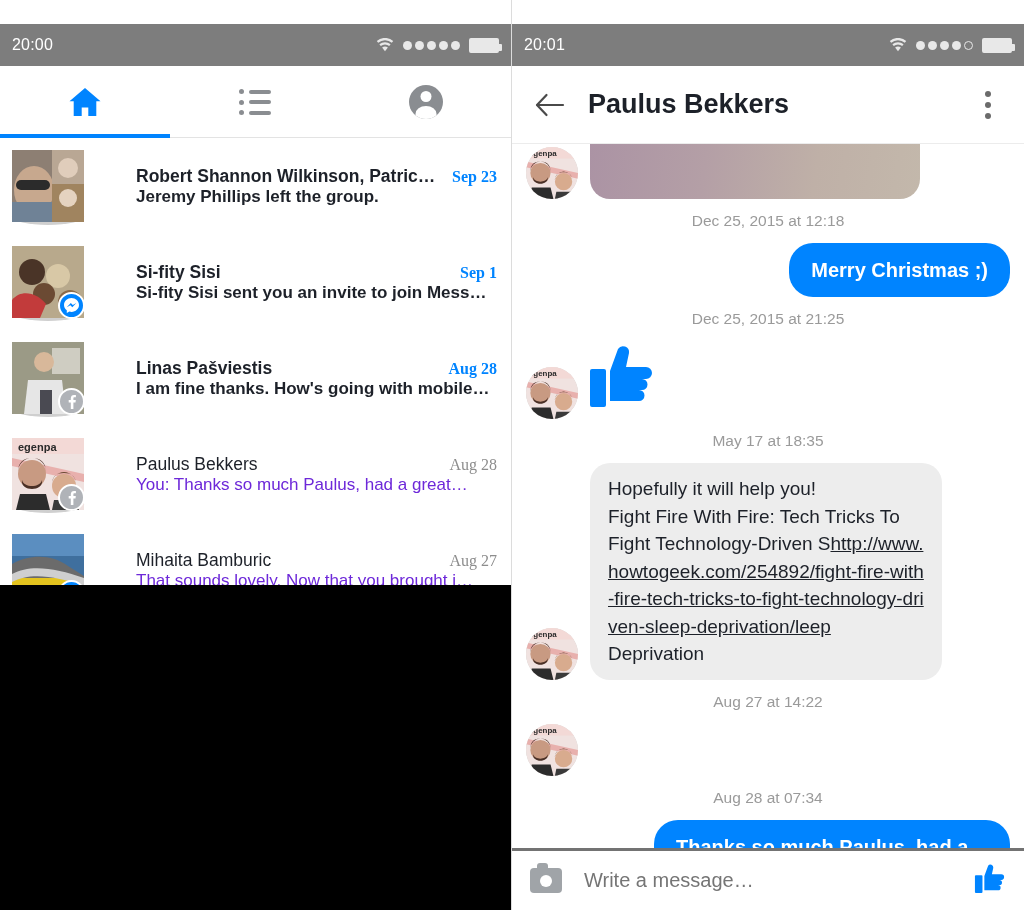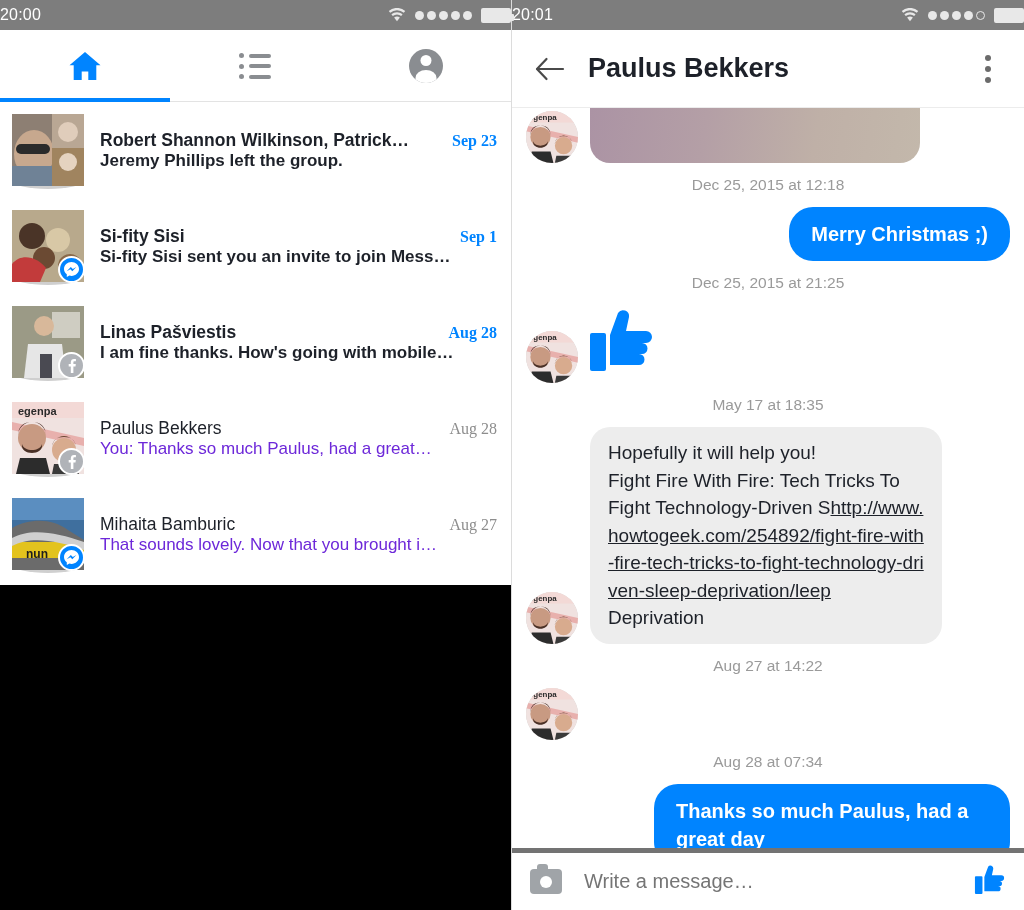--- a/index.html
+++ b/index.html
@@ -6,23 +6,23 @@
   html, body {
     width: 1024px; height: 910px;
     font-family: "Liberation Sans", sans-serif;
     background: #ffffff;
     overflow: hidden;
   }
   .screen { position: relative; width: 1024px; height: 910px; display: flex; }
 
   
   .statusbar {
-    height: 30px; background: #7d7d7d; color: #ffffff;
-    display: flex; align-items: center; padding: 0 0;
-    font-size: 16px; letter-spacing: .2px;
+    height: 42px; background: #7d7d7d; color: #ffffff;
+    display: flex; align-items: center; padding: 0 12px;
+    font-size: 16px; letter-spacing: .2px; margin-top: 24px;
   }
   .statusbar .clock { flex: 0 0 auto; }
   .statusbar .sb-right { margin-left: auto; display: flex; align-items: center; gap: 9px; }
   .wifi { width: 18px; height: 14px; position: relative; }
   .sig { display: flex; gap: 3px; align-items: center; }
   .sig i { width: 9px; height: 9px; border-radius: 50%; background: #e8e8e8; display: block; }
   .sig i.off { background: transparent; border: 1.6px solid #e8e8e8; width: 9px; height: 9px; }
   .batt { width: 30px; height: 15px; border: 2px solid #e8e8e8; border-radius: 2px; position: relative; background: #e8e8e8; }
   .batt:after { content:""; position:absolute; right:-5px; top:4px; width:3px; height:7px; background:#e8e8e8; border-radius:0 1px 1px 0;}
 
@@ -45,21 +45,21 @@
   .convo-list { background: #fff; }
   .convo {
     display: flex; align-items: center; height: 96px; padding: 0 14px 0 12px; cursor: pointer;
   }
   .avatar-wrap { position: relative; width: 72px; height: 72px; flex: 0 0 72px; margin-right: 16px; }
   .avatar { width: 72px; height: 72px; border-radius: 50%; overflow: hidden; position: relative; background: #cfcfcf; }
   .badge { position: absolute; right: -1px; bottom: -1px; width: 27px; height: 27px; border-radius: 50%;
            display: flex; align-items: center; justify-content: center; border: 2px solid #fff; }
   .badge.msgr { background: #0084ff; }
   .badge.fb { background: #b0b3b8; }
-  .convo-body { flex: 1; min-width: 0; }
+  .convo-body { flex: 1; min-width: 0; margin-left: 36px; }
   .convo-top { display: flex; align-items: baseline; }
   .convo-name { font-size: 17.5px; color: #1d2129; white-space: nowrap; overflow: hidden; text-overflow: ellipsis; }
   .convo-time { margin-left: auto; padding-left: 10px; font-size: 16px; white-space: nowrap; font-family: Liberation Serif, serif; }
   .convo-snippet { font-size: 17px; margin-top: 5px; white-space: nowrap; overflow: hidden; text-overflow: ellipsis; }
   .unread .convo-name, .unread .convo-snippet { font-weight: bold; color: #1d2129; }
   .unread .convo-time { color: #0084ff; font-weight: bold; }
   .read .convo-name { color: #1d2129; }
   .read .convo-snippet { color: #6d28d9; }
   .read .convo-time { color: #8d8d8d; }
   .black-area { position: absolute; left: 0; right: 0; bottom: 0; top: 585px; background: #000000; }
@@ -76,21 +76,21 @@
   .msg-row { display: flex; align-items: flex-end; margin-bottom: 0; }
   .msg-row.out { justify-content: flex-end; font-weight: bold; }
   .m-avatar { width: 52px; height: 52px; border-radius: 50%; overflow: hidden; flex: 0 0 52px; margin-right: 12px; position: relative; background: #cfcfcf; }
   .bubble-in { background: #ededed; color: #1d2129; border-radius: 20px; padding: 12px 18px; font-size: 19px; line-height: 1.45; max-width: 352px; }
   .bubble-out { background: #0084ff; color: #fff; border-radius: 24px; padding: 13px 22px; font-size: 20px; line-height: 1.4; max-width: 360px; }
   .ts { text-align: center; color: #9a9a9a; font-size: 15.5px; padding: 13px 0; }
   .photo-att { width: 330px; height: 55px; background: linear-gradient(100deg,#ab93a4 0%, #b49fa6 35%, #bfb0a7 68%, #c3b8ab 100%); border-radius: 0 0 20px 20px; }
   .thumbs-big { color: #0084ff; font-size: 62px; line-height: 1; }
   .msg-link { text-decoration: underline; color: inherit; word-break: break-all; }
 
-  .composer { flex: 0 0 62px; height: 62px; border-top: 5px solid #737373; display: flex; align-items: center; padding: 0 18px; background: #fff; }
+  .composer { flex: 0 0 62px; height: 62px; border-top: 3px solid #737373; display: flex; align-items: center; padding: 0 18px; background: #fff; }
   .cam-ic { width: 32px; height: 25px; background: #a0a4a8; border-radius: 4px; position: relative; flex: 0 0 32px; }
   .cam-ic:before { content:""; position:absolute; left:50%; top:50%; transform:translate(-50%,-50%); width:12px; height:12px; border-radius:50%; background:#fff;}
   .cam-ic:after { content:""; position:absolute; left:7px; top:-5px; width:11px; height:5px; background:#a0a4a8; border-radius:3px 3px 0 0;}
   .composer-input { flex: 1; margin-left: 22px; font-size: 20px; color: #9a9a9a; border: none; outline: none; background: transparent; font-family: "Liberation Sans", sans-serif; }
   .thumbs-small { color: #0084ff; font-size: 30px; line-height: 1; margin-left: 10px; cursor: pointer; }
 </style>
 </head>
 <body>
 
 <div class="screen">

